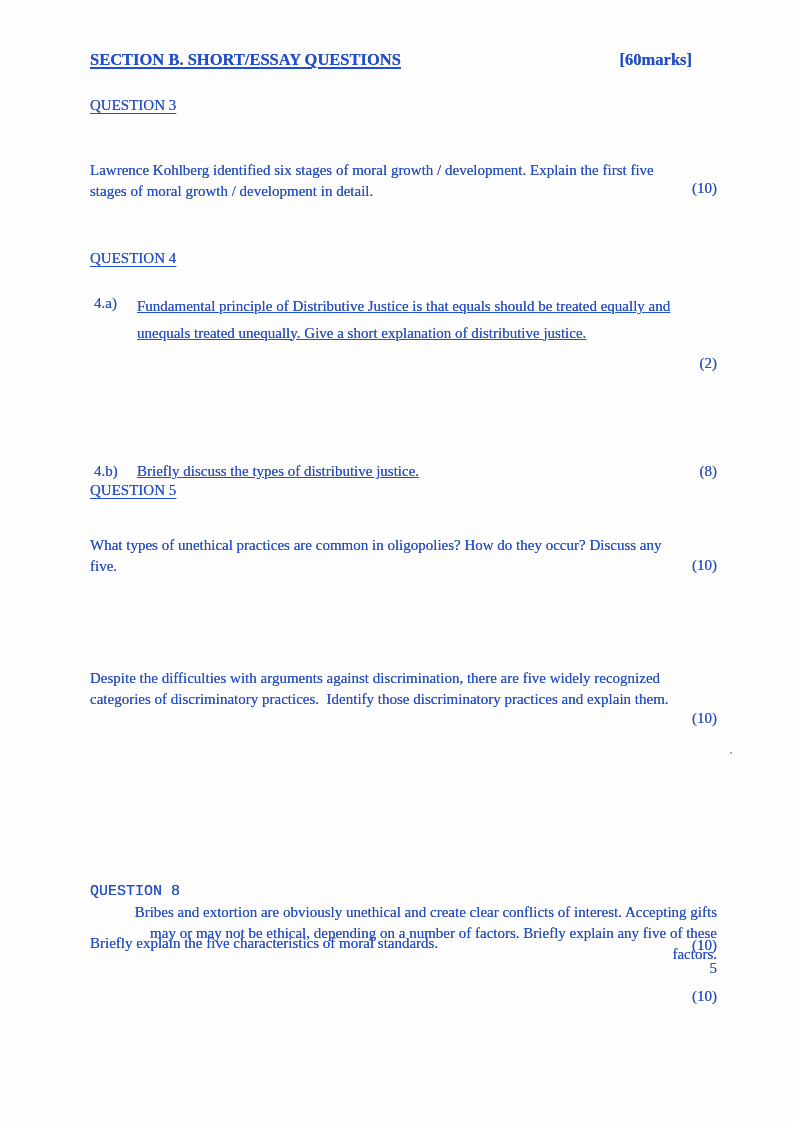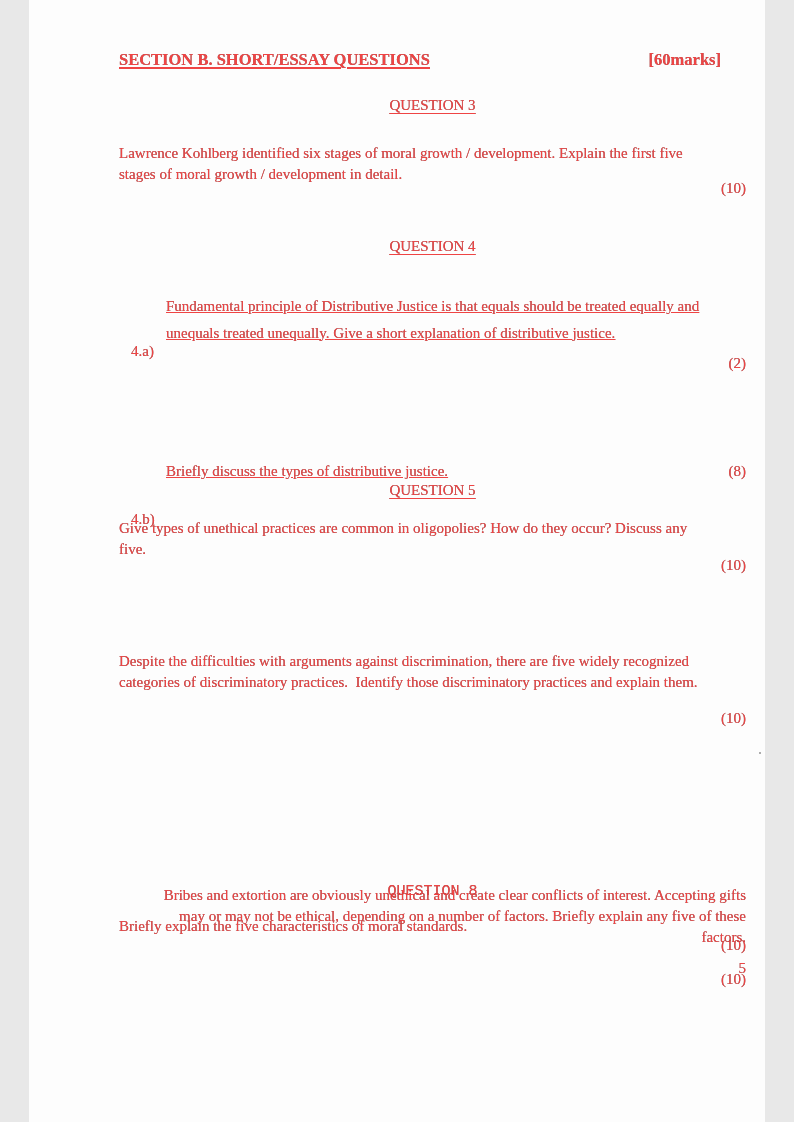--- a/index.html
+++ b/index.html
@@ -2,25 +2,25 @@
 <html><head>
 <meta charset="utf-8">
 <style>
   html, body {
     margin: 0;
     padding: 0;
     background: #e8e8e8;
   }
   .page {
     position: relative;
-    width: 736px;
+    width: 794px;
     height: 1122px;
     margin: 0 auto;
     background: #fdfdfd;
-    color: #ef4444;
+    color: #1d4ed8;
     font-family: "Liberation Serif", "DejaVu Serif", serif;
     font-size: 15px;
     line-height: 21px;
     overflow: hidden;
     text-shadow: 0 0 0.5px rgba(30,30,30,0.65);
   }
   .abs { position: absolute; left: 90px; width: 627px; }
   .section-header {
     top: 49px;
     display: flex;
@@ -28,27 +28,26 @@
     align-items: flex-start;
     font-weight: bold;
     font-size: 16.5px;
     line-height: 22px;
   }
   .section-title { text-decoration: underline; text-decoration-thickness: 1.5px; text-underline-offset: 2px; }
   .section-marks { margin-right: 25px; }
   .q-heading {
     text-decoration: underline;
     text-underline-offset: 3px;
-    text-align: center;
   }
   .q-heading.no-underline { text-decoration: none; font-family: Liberation Mono, monospace; }
-  .q-body { white-space: pre-wrap; }
+  .q-body { white-space: pre-wrap; margin-top: 17px; }
   .q-marks { text-align: right; }
   .part { position: relative; }
-  .part-label { position: absolute; left: 12px; top: 0; margin-top: 48px; }
+  .part-label { position: absolute; left: 4px; top: 0; }
   .part-text { margin-left: 47px; white-space: pre-wrap; line-height: 26.5px; text-decoration: underline; }
   .part-text.single { line-height: 21px; }
   .part-marks { position: absolute; right: 0; top: 0; }
   .body-with-inline-marks { position: relative; text-align: right; }
   .inline-marks { position: absolute; right: 0; bottom: 0; }
   .page-number { top: 958px; text-align: right; }
   .scan-dot {
     position: absolute;
     left: 730px;
     top: 752px;
@@ -66,35 +65,35 @@
   <div class="abs section-header">
     <span class="section-title">SECTION B. SHORT/ESSAY QUESTIONS</span>
     <span class="section-marks">[60marks]</span>
   </div>
 
   <div class="abs q-heading" style="top:95px">QUESTION 3</div>
   <div class="abs q-body" style="top:143px">Lawrence Kohlberg identified six stages of moral growth / development. Explain the first five
 stages of moral growth / development in detail.</div>
   <div class="abs q-marks" style="top:178px">(10)</div>
 
-  <div class="abs q-heading" style="top:236px">QUESTION 4</div>
+  <div class="abs q-heading" style="top:248px">QUESTION 4</div>
   <div class="abs part" style="top:293px">
     <span class="part-label">4.a)</span>
     <div class="part-text">Fundamental principle of Distributive Justice is that equals should be treated equally and
 unequals treated unequally. Give a short explanation of distributive justice.</div>
   </div>
   <div class="abs q-marks" style="top:353px">(2)</div>
   <div class="abs part" style="top:408px">
     <span class="part-label">4.b)</span>
     <div class="part-text single">Briefly discuss the types of distributive justice.</div>
     <span class="part-marks">(8)</span>
   </div>
 
   <div class="abs q-heading" style="top:480px">QUESTION 5</div>
-  <div class="abs q-body" style="top:518px">Give types of unethical practices are common in oligopolies? How do they occur? Discuss any
+  <div class="abs q-body" style="top:518px">What types of unethical practices are common in oligopolies? How do they occur? Discuss any
 five.</div>
   <div class="abs q-marks" style="top:555px">(10)</div>
 
   <div class="abs q-body" style="top:651px">Despite the difficulties with arguments against discrimination, there are five widely recognized
 categories of discriminatory practices.  Identify those discriminatory practices and explain them.</div>
   <div class="abs q-marks" style="top:708px">(10)</div>
 
   <div class="abs q-body body-with-inline-marks" style="top:790px">
     <span>Bribes and extortion are obviously unethical and create clear conflicts of interest. Accepting gifts
 may or may not be ethical, depending on a number of factors. Briefly explain any five of these

